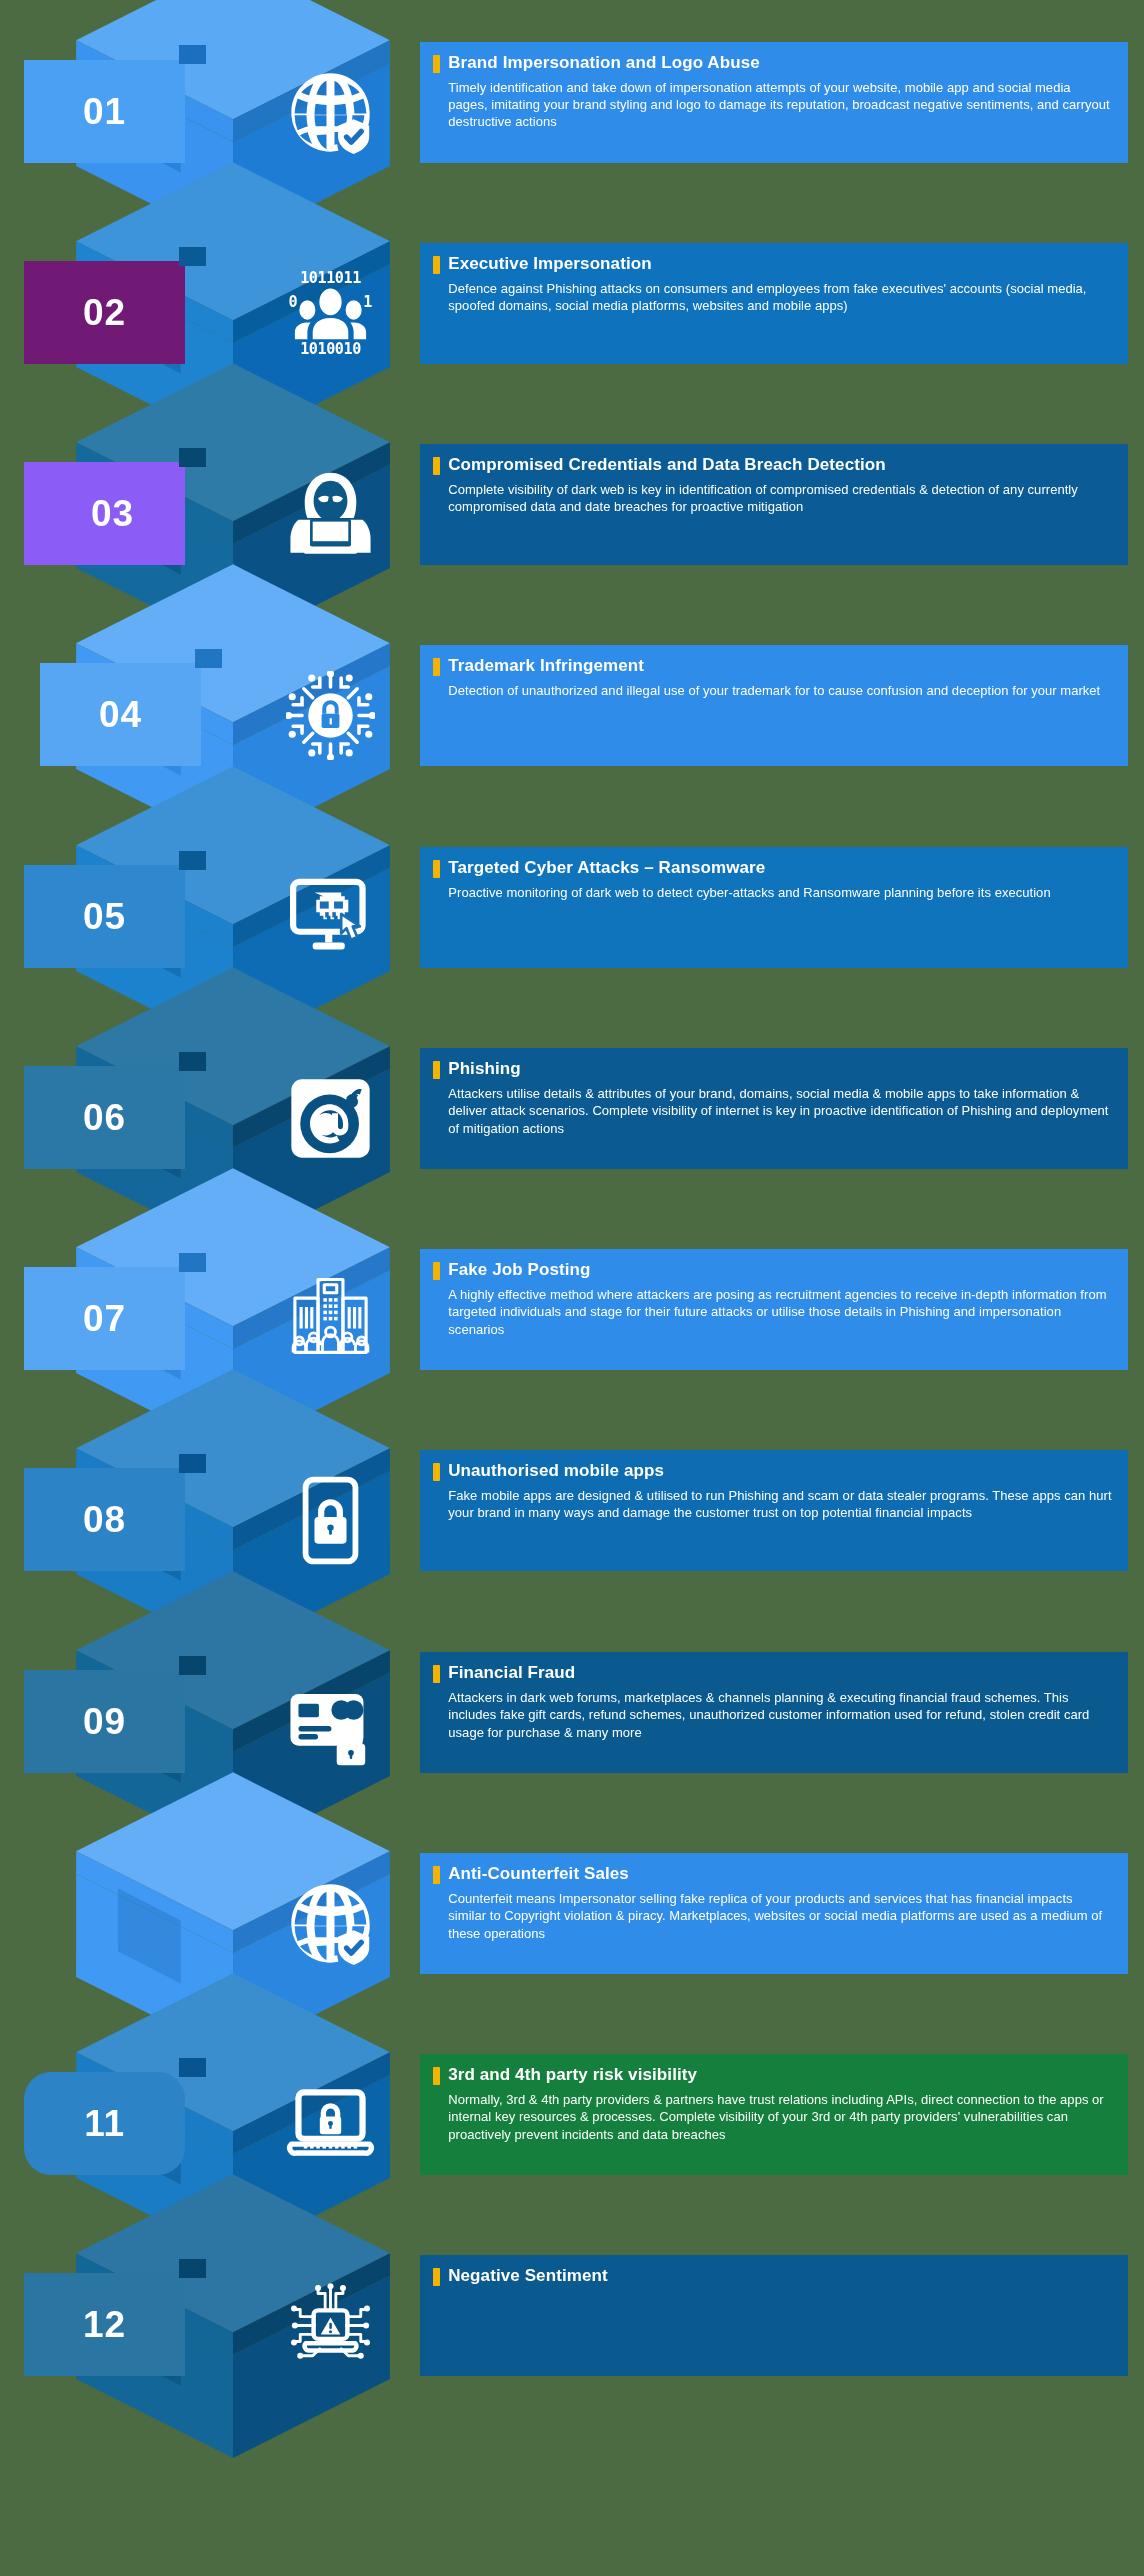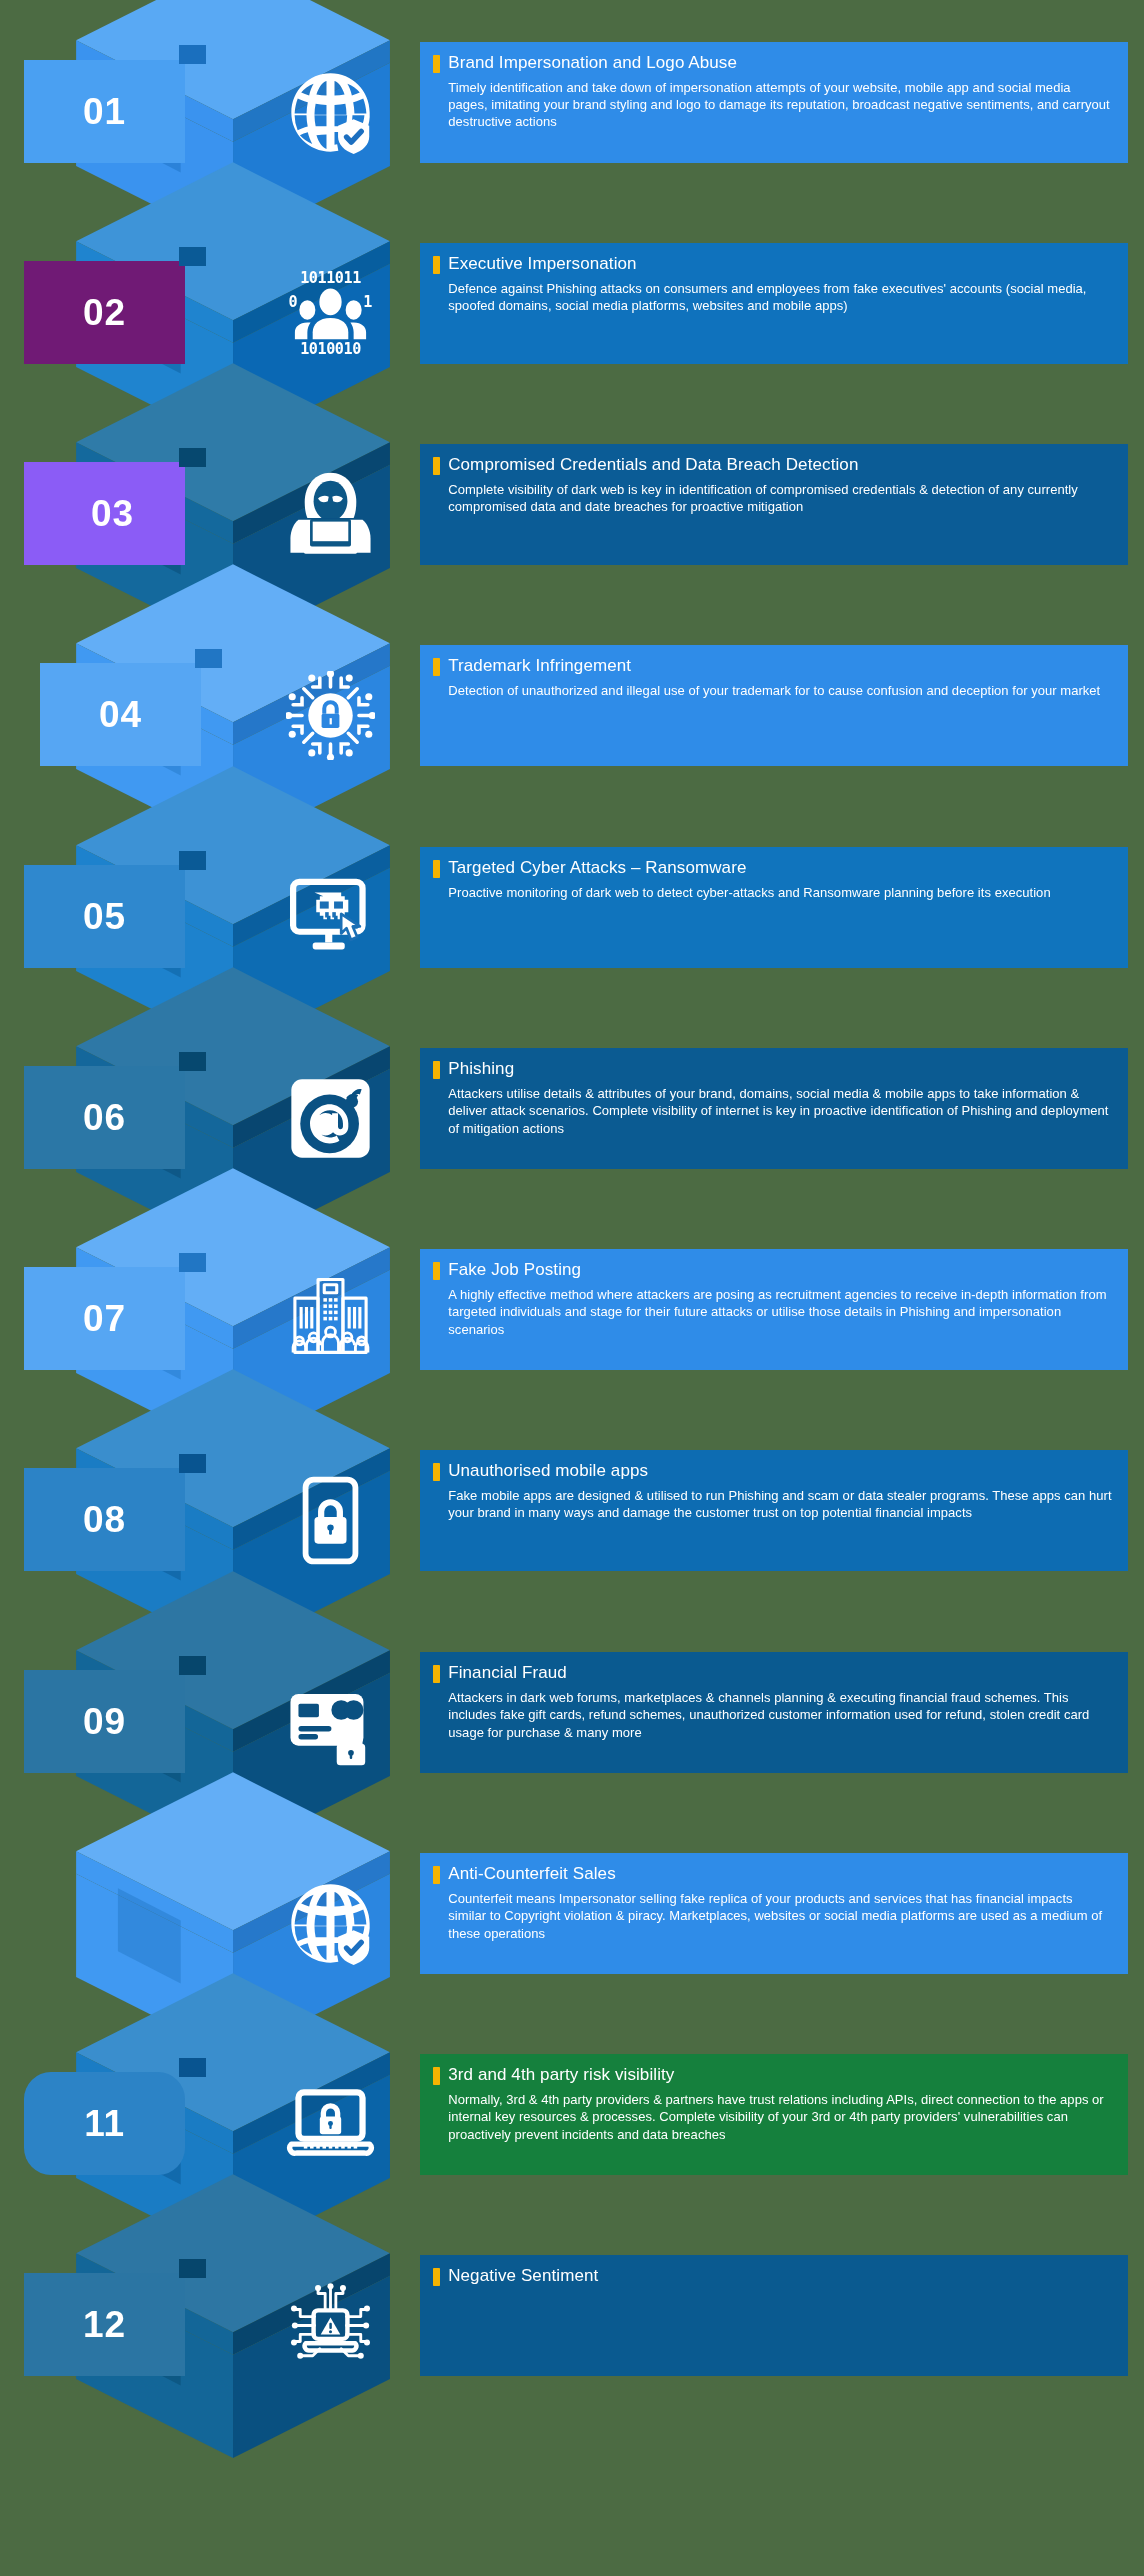--- a/index.html
+++ b/index.html
@@ -47,21 +47,21 @@
     padding:11.3px 14.5px 13px 13px; z-index:4;
   }
   .panel .ttl{
     display:flex; align-items:flex-start; gap:8px; margin-bottom:5.6px;
   }
   .panel .bar{
     width:7.2px; height:18.5px; background:#f5b301; flex:0 0 7.2px; margin-top:1.6px;
     border-radius:0.8px;
   }
   .panel .ttltxt{
-    color:#ffffff; font-size:17px; font-weight:400; line-height:1.12;
+    color:#ffffff; font-size:17px; font-weight:700; line-height:1.12;
     letter-spacing:0.1px;
   }
   .panel .desc{
     color:#ffffff; font-size:13px; line-height:1.33; padding-left:15.3px;
     letter-spacing:0.04px;
   }
 </style>
 </head>
 <body>
 

